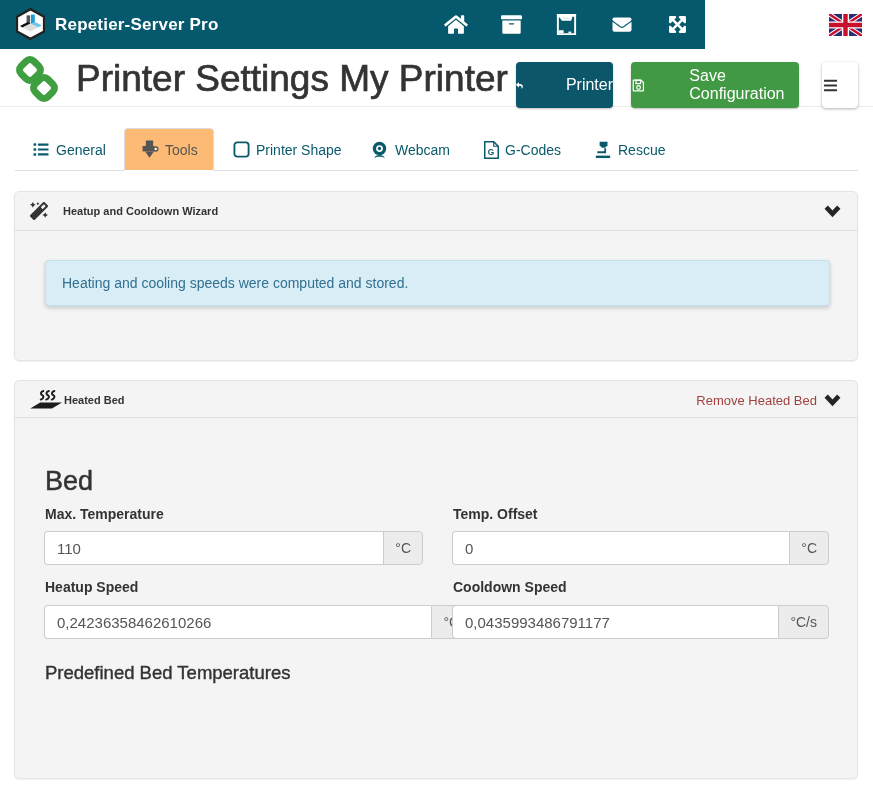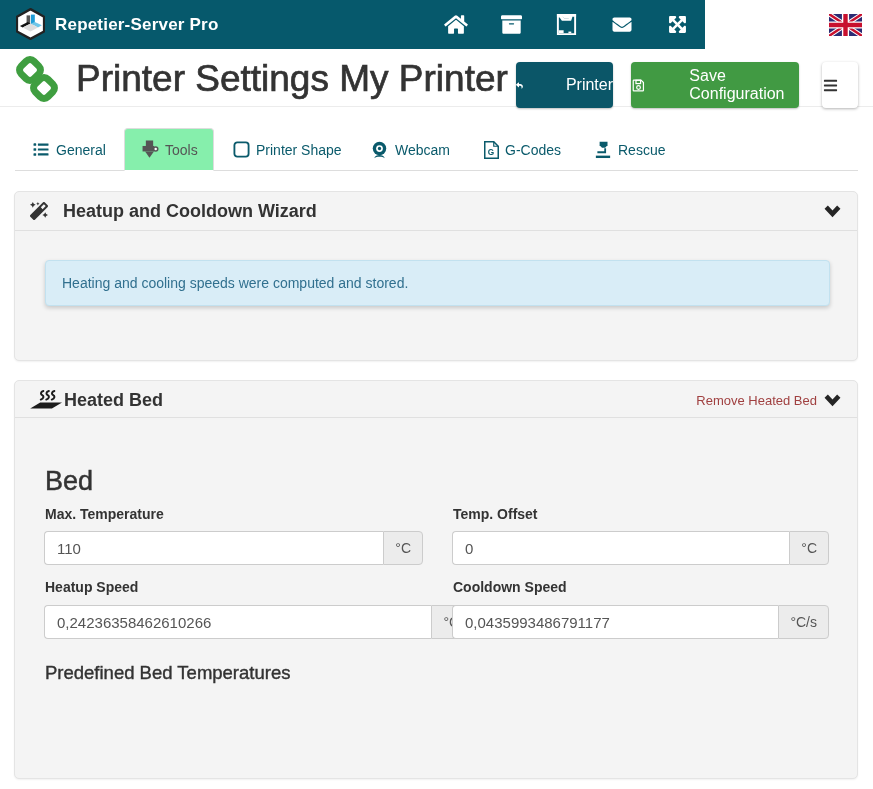--- a/index.html
+++ b/index.html
@@ -20,26 +20,26 @@
 .btn svg { margin-right:11px; }
 .btn-printer { left:516px; width:97px; background:#0b5668; }
 .btn-save { left:631px; width:168px; background:#419a43; }
 .btn-menu { left:822px; width:36px; background:#fff; box-shadow:0 1px 3px rgba(0,0,0,0.3); }
 
 
 .tabs { position:absolute; top:128px; left:0; width:873px; height:43px; }
 .tabs .rule { position:absolute; left:15px; right:15px; bottom:0; border-bottom:1px solid #ddd; }
 .tab { position:absolute; bottom:0; height:43px; display:flex; align-items:center; padding:0 15px; font-size:14px; color:#0a5a6b; }
 .tab svg { margin-right:6px; }
-.tab.active { background:#86efac; border:1px solid #ddd; border-bottom:1px solid #fff; border-radius:4px 4px 0 0; color:#555; }
+.tab.active { background:#fdba74; border:1px solid #ddd; border-bottom:1px solid #fff; border-radius:4px 4px 0 0; color:#555; }
 
 
 .panel { position:absolute; left:14px; width:844px; background:#f4f4f4; border:1px solid #e4e4e4; border-radius:5px; box-shadow:0 1px 2px rgba(0,0,0,0.06); }
 .panel-head { height:39px; border-bottom:1px solid #e0e0e0; position:relative; }
-.panel-head .ptitle { position:absolute; left:48px; top:0; line-height:39px; font-size:18px; font-weight:bold; color:#333; }
+.panel-head .ptitle { position:absolute; left:48px; top:0; line-height:39px; font-size:11px; font-weight:bold; color:#333; }
 .panel-head .chev { position:absolute; right:16px; top:12px; }
 .panel1 { top:191px; height:170px; }
 .panel2 { top:380px; height:399px; }
 
 .alert-info { position:absolute; left:30px; top:68px; width:785px; height:46px; background:#d9edf7; border:1px solid #c2e1ef; border-radius:4px; box-shadow:0 2px 4px rgba(0,0,0,0.18); color:#31708f; font-size:14px; line-height:44px; padding-left:16px; }
 
 .remove-link { position:absolute; right:40px; top:0; line-height:39px; font-size:13px; color:#a04040; }
 
 
 .p2body { position:absolute; left:0; top:0; width:100%; height:100%; }

